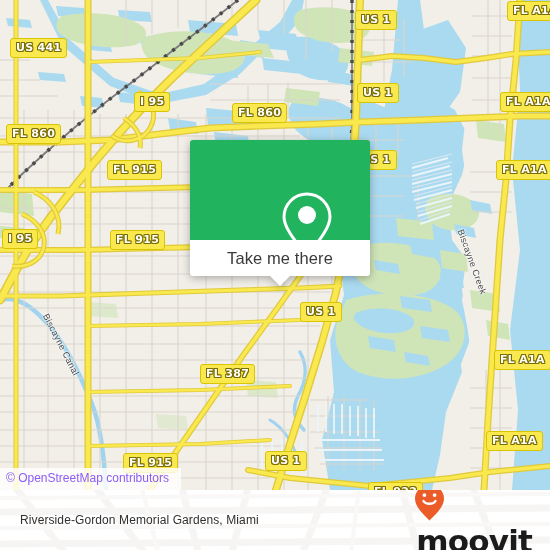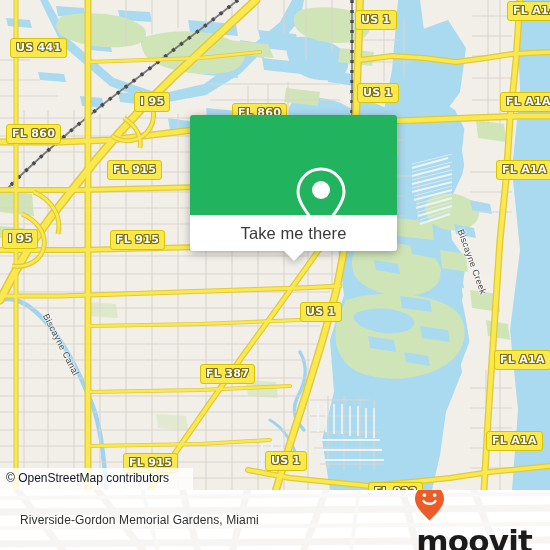--- a/index.html
+++ b/index.html
@@ -67,34 +67,34 @@
     white-space: nowrap;
     text-shadow: 0 0 2px #ffffff, 0 0 2px #ffffff, 0 0 3px #ffffff;
   }
 
   
   #attribution {
     position: absolute;
     left: 0;
     bottom: 0;
     background: rgba(255,255,255,0.82);
-    color: #0f172a;
+    color: #8b5cf6;
     font-family: "Liberation Sans", sans-serif;
     font-size: 12px;
-    padding: 3px 24px 4px 6px;
+    padding: 3px 12px 4px 6px;
     line-height: 1.25;
     white-space: nowrap;
   }
 
   
   #callout {
     position: absolute;
     left: 190px;
-    top: 115px;
-    width: 207px;
+    top: 140px;
+    width: 180px;
     filter: drop-shadow(0 2px 4px rgba(0,0,0,0.30));
   }
   #callout-green {
     background: #22b35f;
     height: 100px;
     border-radius: 3px 3px 0 0;
     position: relative;
   }
   #callout-pin {
     position: absolute;

